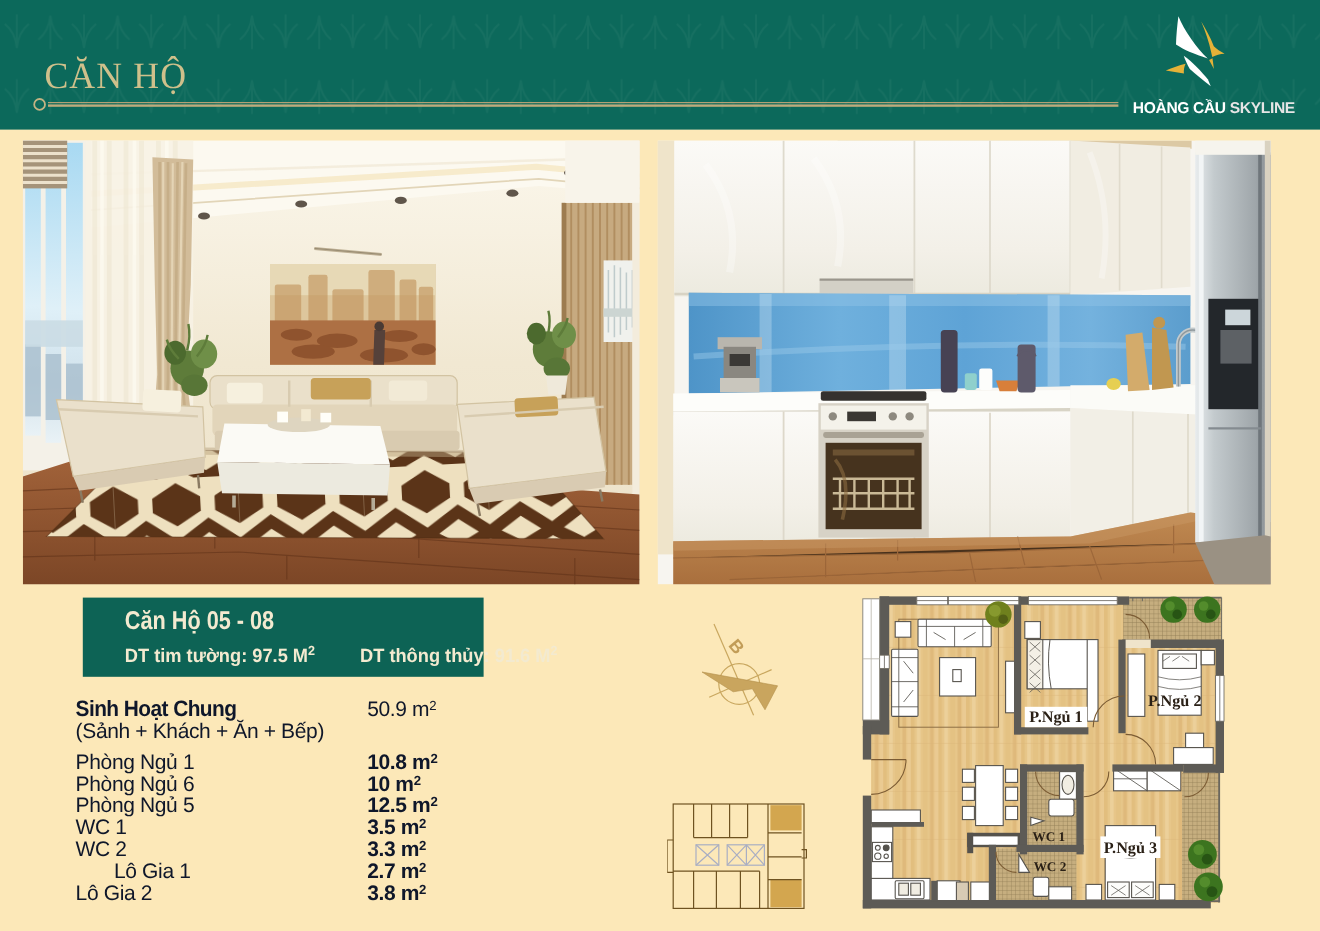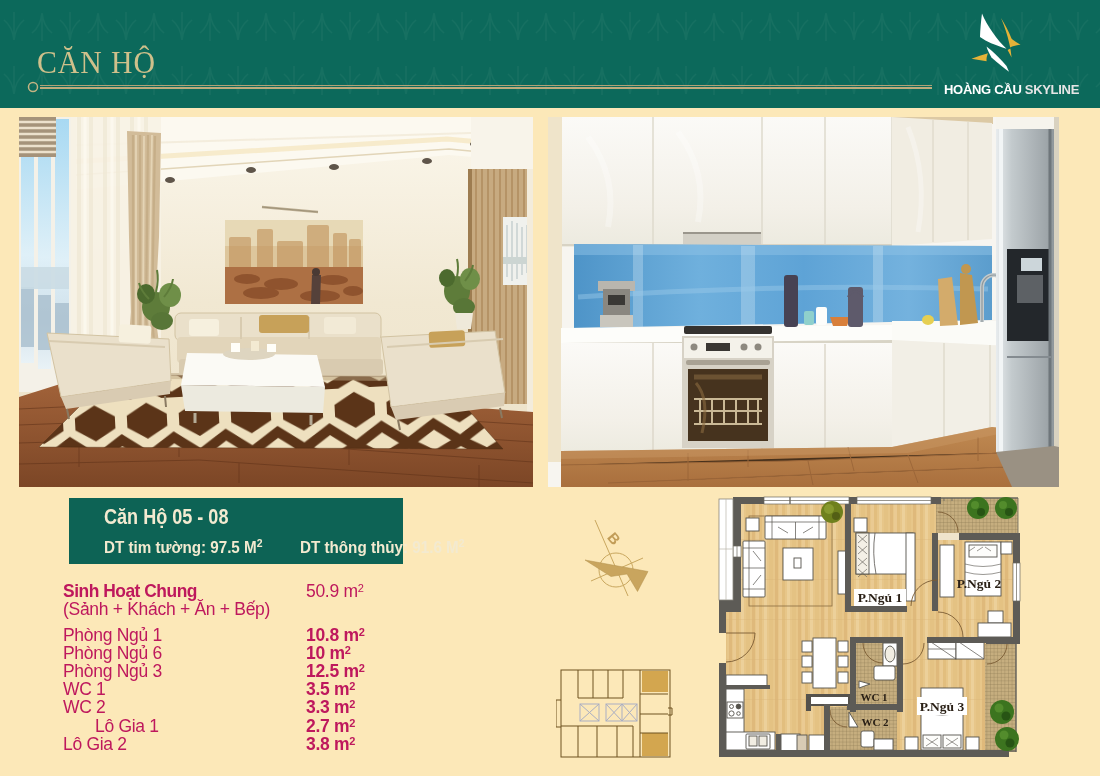--- a/index.html
+++ b/index.html
@@ -379,34 +379,34 @@
   </svg>
 
   <div class="abs" style="left:34px;top:498px;width:334px;height:66px;background:#0d6355;margin-left:35px;">
 
     <div class="abs" id="mtitle" style="left:35px;top:7px;font-size:21.5px;font-weight:bold;color:#f3ead0;transform:scaleX(0.84);transform-origin:0 0;white-space:nowrap;">Căn Hộ 05 - 08</div>
 
     <div class="abs" id="mdt1" style="left:35px;top:39px;font-size:16px;transform:scaleX(0.95);transform-origin:0 0;font-weight:bold;color:#f3ead0;white-space:nowrap;">DT tim tường: 97.5 M<span style="font-size:11px;vertical-align:6px">2</span></div>
     <div class="abs" id="mdt2" style="left:231px;top:39px;font-size:16px;transform:scaleX(0.95);transform-origin:0 0;font-weight:bold;color:#f3ead0;white-space:nowrap;">DT thông thủy: 91.6 M<span style="font-size:11px;vertical-align:6px">2</span></div>
   </div>
 
-  <div class="abs" id="arealist" style="left:63px;top:575px;width:380px;height:185px;color:#be185d;font-size:17.5px;letter-spacing:-0.3px;">
+  <div class="abs" id="arealist" style="left:63px;top:575px;width:380px;height:185px;color:#0f172a;font-size:17.5px;letter-spacing:-0.3px;">
 
     <div class="abs" id="mshc" style="left:0;top:5px;font-weight:bold;font-size:18.5px;white-space:nowrap;letter-spacing:-0.5px;transform:scaleX(0.94);transform-origin:0 0;">Sinh Hoạt Chung</div>
     <div class="abs" style="left:243px;top:6px;white-space:nowrap;">50.9 m<span style="font-size:11px;vertical-align:5px">2</span></div>
 
     <div class="abs" style="left:0;top:24px;white-space:nowrap;">(Sảnh + Khách + Ăn + Bếp)</div>
 
     <div class="abs" style="left:0;top:50px;white-space:nowrap;">Phòng Ngủ 1</div>
     <div class="abs" style="left:243px;top:50px;font-weight:bold;white-space:nowrap;">10.8 m<span style="font-size:11px;vertical-align:5px">2</span></div>
 
     <div class="abs" style="left:0;top:68px;white-space:nowrap;">Phòng Ngủ 6</div>
     <div class="abs" style="left:243px;top:68px;font-weight:bold;white-space:nowrap;">10 m<span style="font-size:11px;vertical-align:5px">2</span></div>
 
-    <div class="abs" style="left:0;top:86px;white-space:nowrap;">Phòng Ngủ 3</div>
+    <div class="abs" style="left:0;top:86px;white-space:nowrap;">Phòng Ngủ 5</div>
     <div class="abs" style="left:243px;top:86px;font-weight:bold;white-space:nowrap;text-align:right;">12.5 m<span style="font-size:11px;vertical-align:5px">2</span></div>
 
     <div class="abs" style="left:0;top:104px;white-space:nowrap;">WC 1</div>
     <div class="abs" style="left:243px;top:104px;font-weight:bold;white-space:nowrap;">3.5 m<span style="font-size:11px;vertical-align:5px">2</span></div>
 
     <div class="abs" style="left:0;top:122px;white-space:nowrap;">WC 2</div>
     <div class="abs" style="left:243px;top:122px;font-weight:bold;white-space:nowrap;">3.3 m<span style="font-size:11px;vertical-align:5px">2</span></div>
 
     <div class="abs" style="left:0;top:141px;white-space:nowrap;margin-left:32px;">Lô Gia 1</div>
     <div class="abs" style="left:243px;top:141px;font-weight:bold;white-space:nowrap;">2.7 m<span style="font-size:11px;vertical-align:5px">2</span></div>

